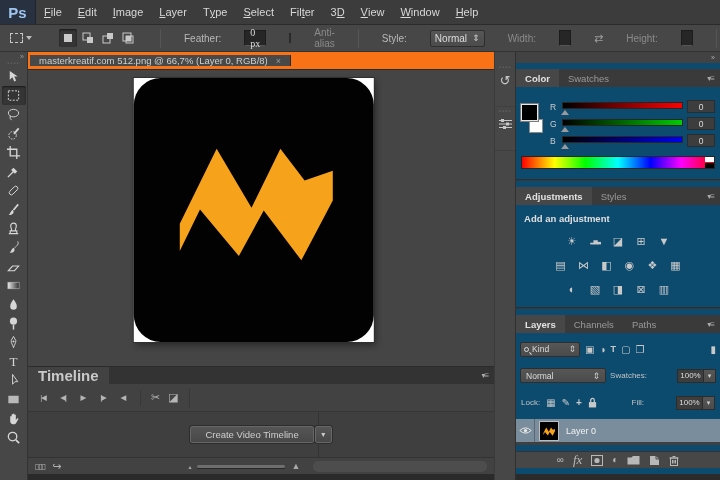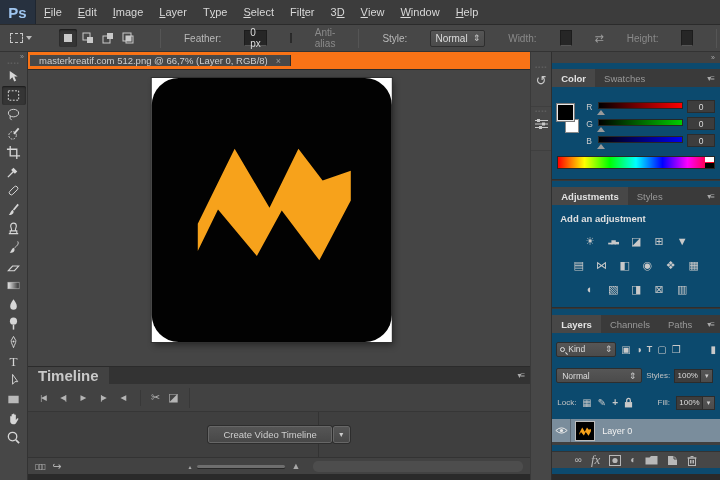--- a/index.html
+++ b/index.html
@@ -17,21 +17,21 @@
   .optionsbar { height:27px; background:#474747; border-bottom:1px solid #333; display:flex; align-items:center; padding:0 6px; gap:23px; flex:0 0 27px; font-size:10px; }
   .opt-sep { width:1px; height:19px; background:#3a3a3a; border-right:1px solid #555; }
   .tool-preset { display:flex; align-items:center; gap:3px; padding:2px 4px; }
   .dash-box { width:13px; height:10px; border:1px dashed #c9c9c9; }
   .tri-down { width:0; height:0; border-left:3px solid transparent; border-right:3px solid transparent; border-top:4px solid #bbb; }
   .mode-btn { width:18px; height:18px; display:flex; align-items:center; justify-content:center; border-radius:2px; }
   .mode-btn.active { background:#353535; box-shadow:inset 0 1px 2px rgba(0,0,0,.6); }
   .opt-label { color:#b9b9b9; }
   .opt-label.dim { color:#8a8a8a; }
   .opt-input { background:#262626; border:1px solid #1c1c1c; border-bottom-color:#555; height:16px; color:#ddd; display:flex; align-items:center; padding:0 5px; }
-  .feather-input { width:62px; }
+  .feather-input { width:62px;font-family:Liberation Serif, serif; }
   .size-input { width:32px; }
   .checkbox { width:10px; height:10px; background:#3a3a3a; border:1px solid #2a2a2a; border-top-color:#222; }
   .ps-select { background:linear-gradient(#565656,#4b4b4b); border:1px solid #2e2e2e; border-radius:2px; height:17px; display:flex; align-items:center; padding:0 4px; gap:5px; color:#ddd; }
   .updown { font-size:9px; color:#ccc; }
   .ps-button { background:linear-gradient(#545454,#474747); border:1px solid #5e5e5e; outline:1px solid #2e2e2e; border-radius:8px; padding:20px 11px; color:#9c9c9c; font-size:10px; }
   .swap-icon { color:#9c9c9c; font-size:11px; }
 
   
   .main { flex:1; display:flex; min-height:0; }
 
@@ -127,21 +127,21 @@
   .lens { width:5px; height:5px; border:1px solid #ddd; border-radius:50%; position:relative; }
   .lens::after { content:""; position:absolute; width:3px; height:1px; background:#ddd; transform:rotate(45deg); left:4px; top:5px; }
   .kind-label { font-size:8.5px; color:#ddd; flex:1; }
   .lf-ic { font-size:10px; color:#c9c9c9; }
   .lf-ic.tnarrow { font-size:9px; font-weight:bold; }
   .layers-blend { height:21px; flex:0 0 21px; display:flex; align-items:center; padding:0 4px; gap:4px; }
   .blend-select { width:86px; height:15px; background:linear-gradient(#565656,#4b4b4b); border:1px solid #2e2e2e; border-radius:2px; display:flex; align-items:center; padding:0 5px; font-size:8.5px; color:#ddd; }
   .blend-select .updown { margin-left:auto; }
   .mini-label { font-size:8px; color:#c3c3c3; }
   .val-combo { display:flex; align-items:stretch; height:14px; }
-  .val-box { width:27px; background:#3d3d3d; border:1px solid #2c2c2c; font-size:8px; color:#ddd; display:flex; align-items:center; justify-content:center; }
+  .val-box { width:27px; background:#3d3d3d; border:1px solid #2c2c2c; font-size:8px; color:#ddd; display:flex; align-items:center; justify-content:center;margin-left:26px; }
   .val-dd { width:12px; background:linear-gradient(#565656,#4b4b4b); border:1px solid #2c2c2c; border-left:none; display:flex; align-items:center; justify-content:center; font-size:7px; color:#ccc; }
   .layers-lock { height:21px; flex:0 0 21px; display:flex; align-items:center; padding:0 5px; gap:6px;text-align:center; }
   .lock-ic { font-size:10px; color:#c9c9c9; }
   .lock-svg { display:block; }
   .layers-list { flex:1; background:#3f3f3f; min-height:0; }
   .layer-row { height:23px; background:#7a8d9c; display:flex; align-items:center; }
   .eye-cell { width:19px; height:100%; display:flex; align-items:center; justify-content:center; border-right:1px solid rgba(0,0,0,.25); }
   .layer-thumb { width:20px; height:20px; background:#000; border:1px solid #bdbdbd; margin-left:4px; position:relative; overflow:hidden; }
   .layer-name { font-size:9px; color:#f2f2f2; margin-left:7px; }
   .layers-bottom { height:17px; flex:0 0 17px; background:#474747; border-top:1px solid #333; display:flex; align-items:center; justify-content:center; gap:9px; }
@@ -569,21 +569,21 @@
         <span class="lf-ic tnarrow">T</span>
         <span class="lf-ic">▢</span>
         <span class="lf-ic">❐</span>
         <span class="lf-ic" style="margin-left:auto;">▮</span>
       </div>
       <div class="layers-blend">
         <div class="blend-select">
           <span>Normal</span>
           <span class="updown">⇕</span>
         </div>
-        <span class="mini-label">Styles:</span>
+        <span class="mini-label">Swatches:</span>
         <div class="val-combo">
           <div class="val-box">100%</div>
           <div class="val-dd">▾</div>
         </div>
       </div>
       <div class="layers-lock">
         <span class="mini-label">Lock:</span>
         <span class="lock-ic">▦</span>
         <span class="lock-ic">✎</span>
         <span class="lock-ic" style="font-weight:bold;">+</span>

